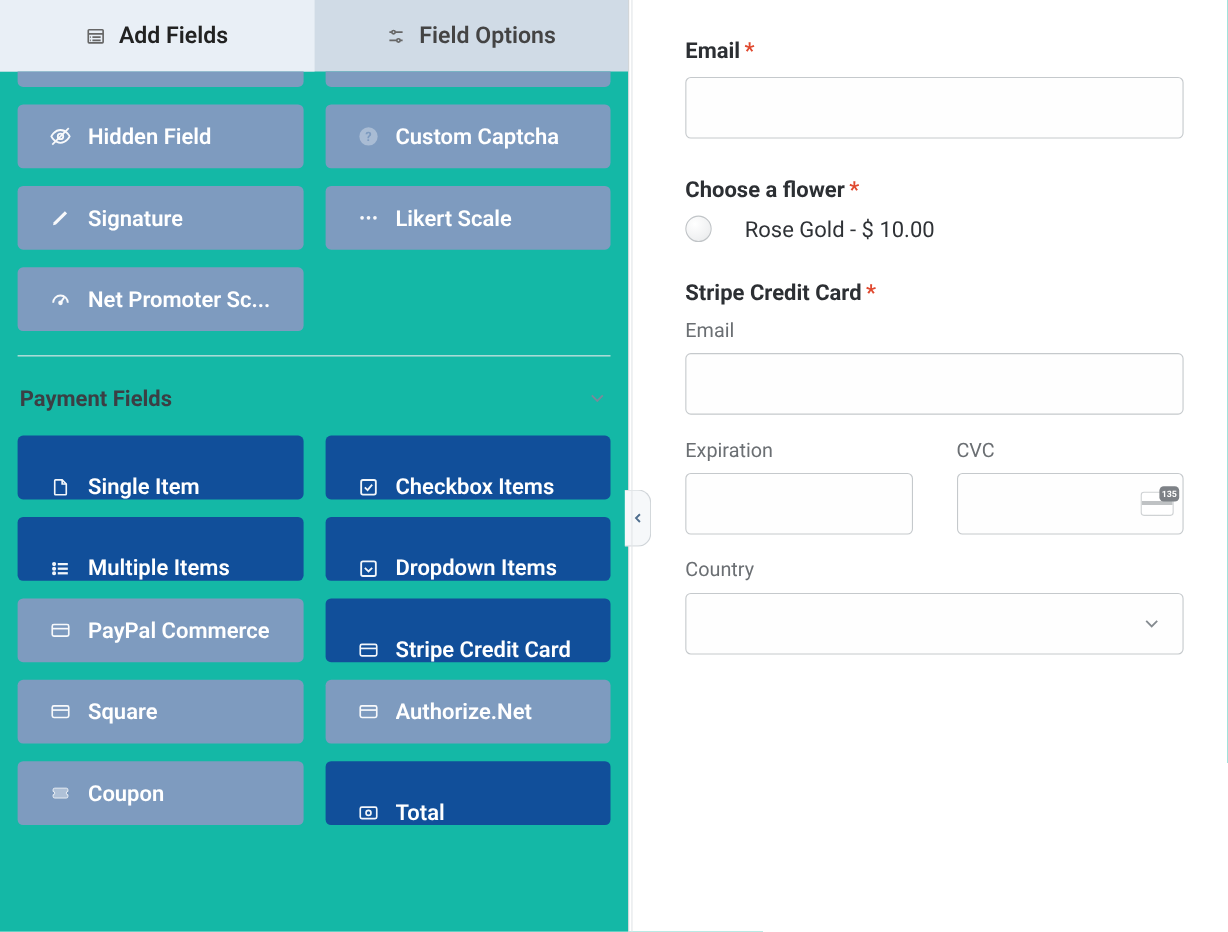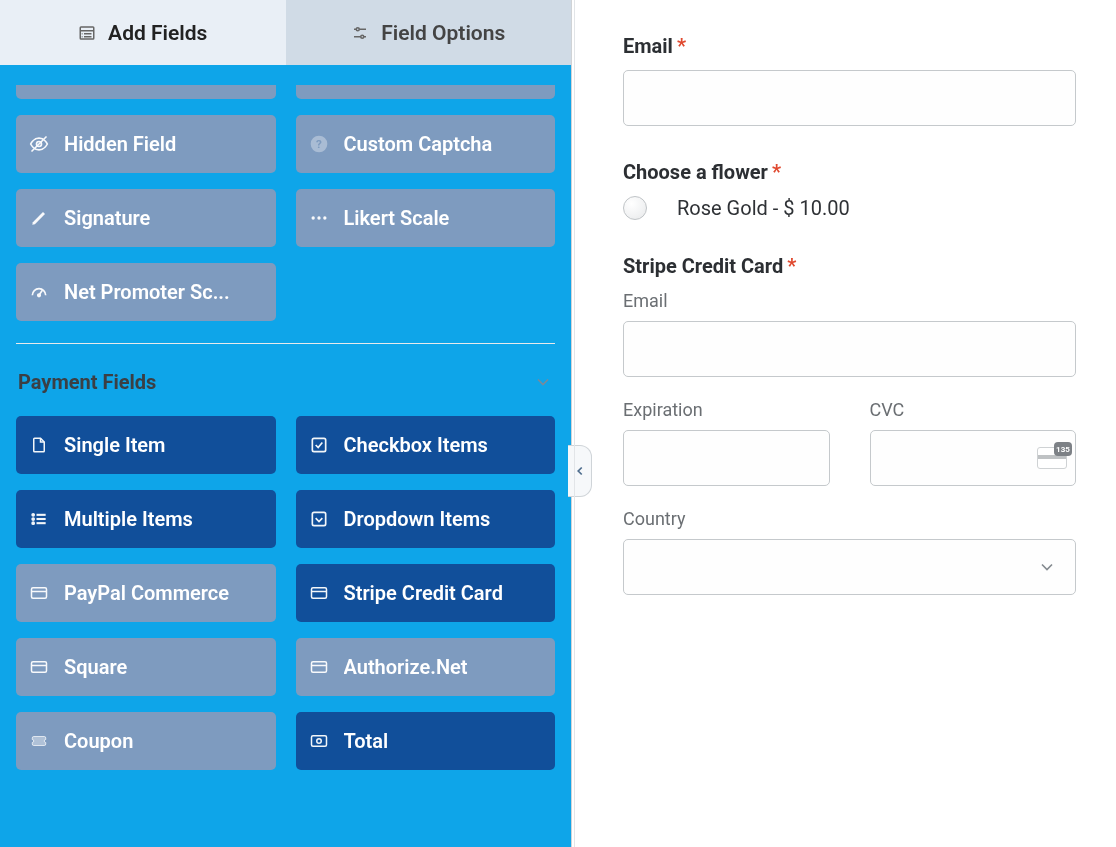--- a/index.html
+++ b/index.html
@@ -1,39 +1,39 @@
 <!DOCTYPE html>
 <html><head>
 <meta charset="utf-8">
 <style>
   * { margin: 0; padding: 0; box-sizing: border-box; font-family: -apple-system, BlinkMacSystemFont, "Segoe UI", Roboto, Helvetica, Arial, sans-serif; }
   body { width: 1116px; height: 847px; background: #fff; color: #333; overflow: hidden; display:flex; }
   
-  .left-panel { width: 571px; height: 847px; background: #0ea5e9; position: relative; display:flex; flex-direction:column;gap:20px; }
+  .left-panel { width: 571px; height: 847px; background: #14b8a6; position: relative; display:flex; flex-direction:column; }
   .tabs { display: flex; height: 65px; background:#d0dbe6; }
   .tab { flex: 1; display:flex; align-items:center; justify-content:center; gap:12px; font-size:21px; font-weight:600; color:#444; cursor:pointer; }
   .tab.active { background:#e9eff6; color:#222; }
   .tab .ticon { width:18px; height:18px; display:inline-flex;align-items:center;justify-content:center; color:#666; }
   .scroll-area { flex:1; overflow-y:auto; padding: 0 16px; position:relative; }
   
   .scroll-area::-webkit-scrollbar{width:12px;}
   .scroll-area::-webkit-scrollbar-track{background:#f0f0f0;border-radius:6px;}
   .scroll-area::-webkit-scrollbar-thumb{background:#b9bcbf;border-radius:6px;}
   .divider-h { height:1px; background:#e8eaec; margin:22px 0 18px 0; }
   .section-title { font-size:20px; font-weight:700; color:#3b3f44; display:flex; align-items:center; justify-content:space-between; padding:8px 2px;}
   .section-title .chev { color:#7a8a9a; }
   .grid { display:grid; grid-template-columns: repeat(2, 1fr); gap:16px 20px; margin-top:14px; }
   .btnfield {
     display:flex; align-items:center; gap:14px;
-    height:58px; border-radius:5px; padding:0 12px;
+    height:58px; border-radius:5px; padding:0 28px;
     color:#fff; font-size:20px; font-weight:600; cursor:pointer;
     white-space:nowrap; overflow:hidden; text-overflow:ellipsis;
   }
   .btnfield.light { background:#7e9bbf; }
-  .btnfield.dark  { background:#114f9a; }
+  .btnfield.dark  { background:#114f9a;align-items:flex-end; }
   .btnfield .ficon { width:22px; height:22px; display:inline-flex;align-items:center;justify-content:center; flex:none; opacity:.95; }
   .btnfield .lbl { overflow:hidden; text-overflow:ellipsis;}
   .half { grid-column: span 1;}
 
   
   .panel-divider {
     width:4px; height:847px; position:relative; background:transparent;
   }
   .panel-divider::before{
     content:""; position:absolute; left:0; top:0; bottom:0; width:1px; background:#d0d3d6;

